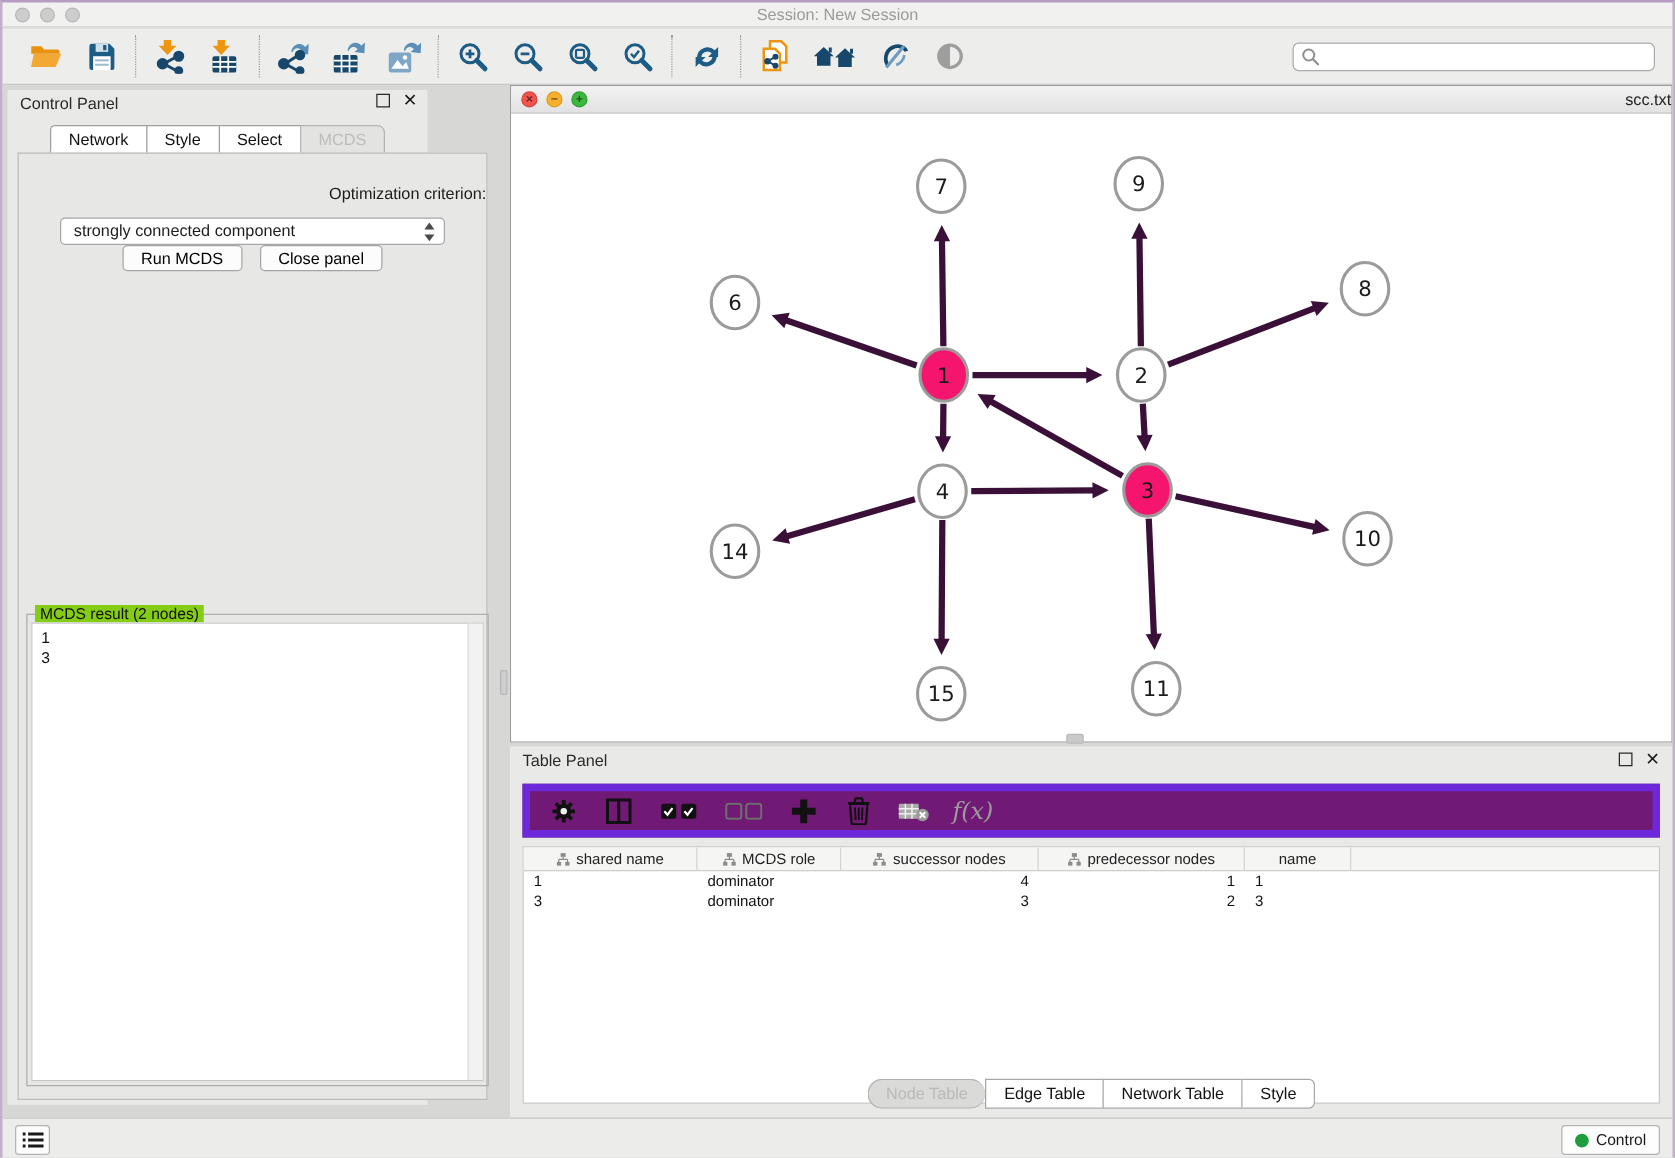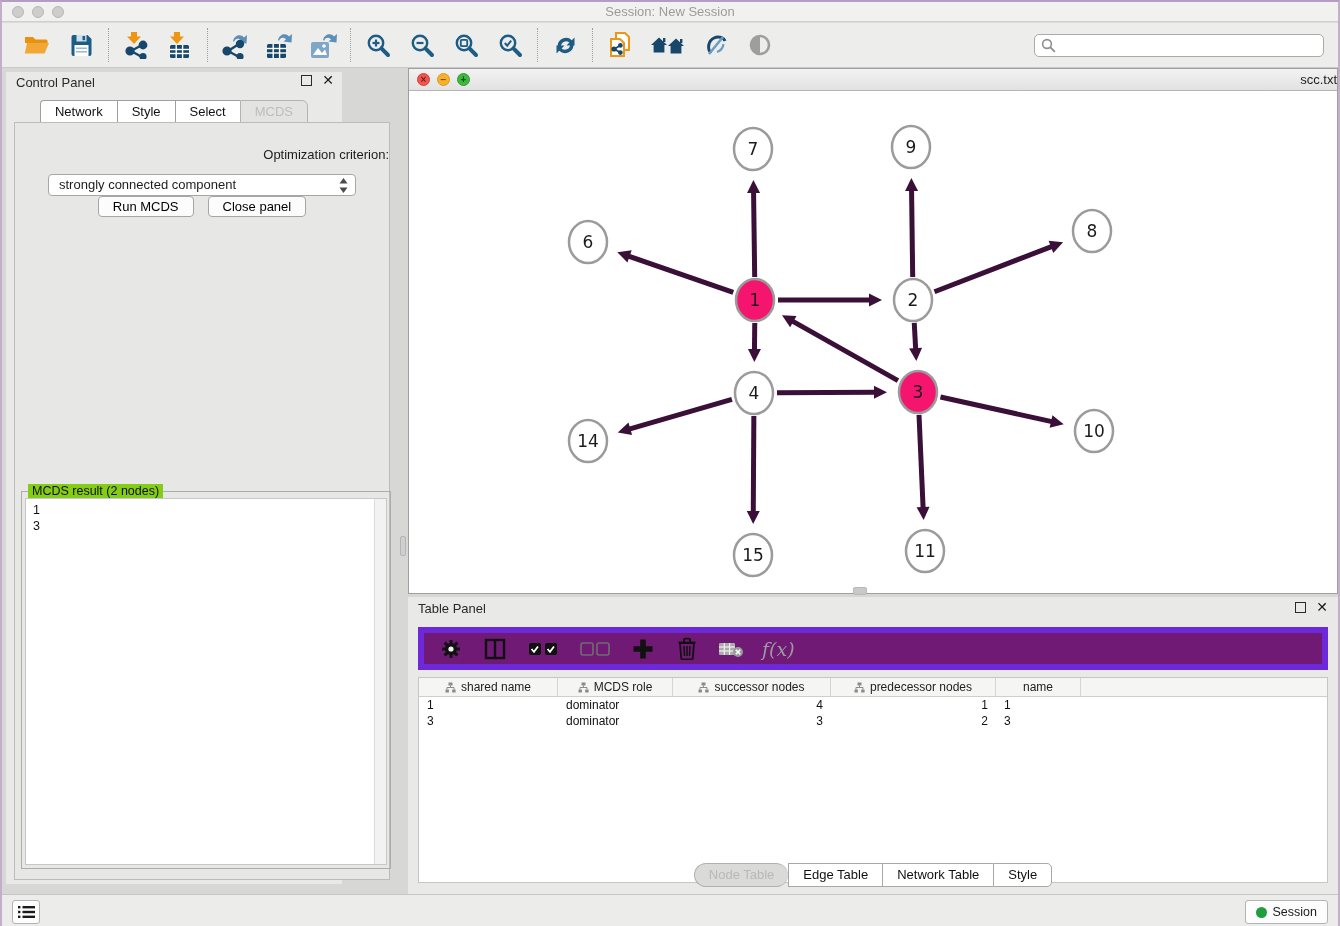--- a/index.html
+++ b/index.html
@@ -556,17 +556,17 @@
             <rect x="4.5" y="1" width="12.5" height="2.4"></rect>
           <rect x="0" y="5.8" width="2.4" height="2.4"></rect>
             <rect x="4.5" y="5.8" width="12.5" height="2.4"></rect>
           <rect x="0" y="10.6" width="2.4" height="2.4"></rect>
             <rect x="4.5" y="10.6" width="12.5" height="2.4"></rect>
         </g>
       </svg>
     </div>
     <div class="sb-mem-btn">
       <span class="mem-dot"></span>
-      <span>Session</span>
+      <span>Control</span>
     </div>
   </div>
 
 </div>
 
 </body></html>

